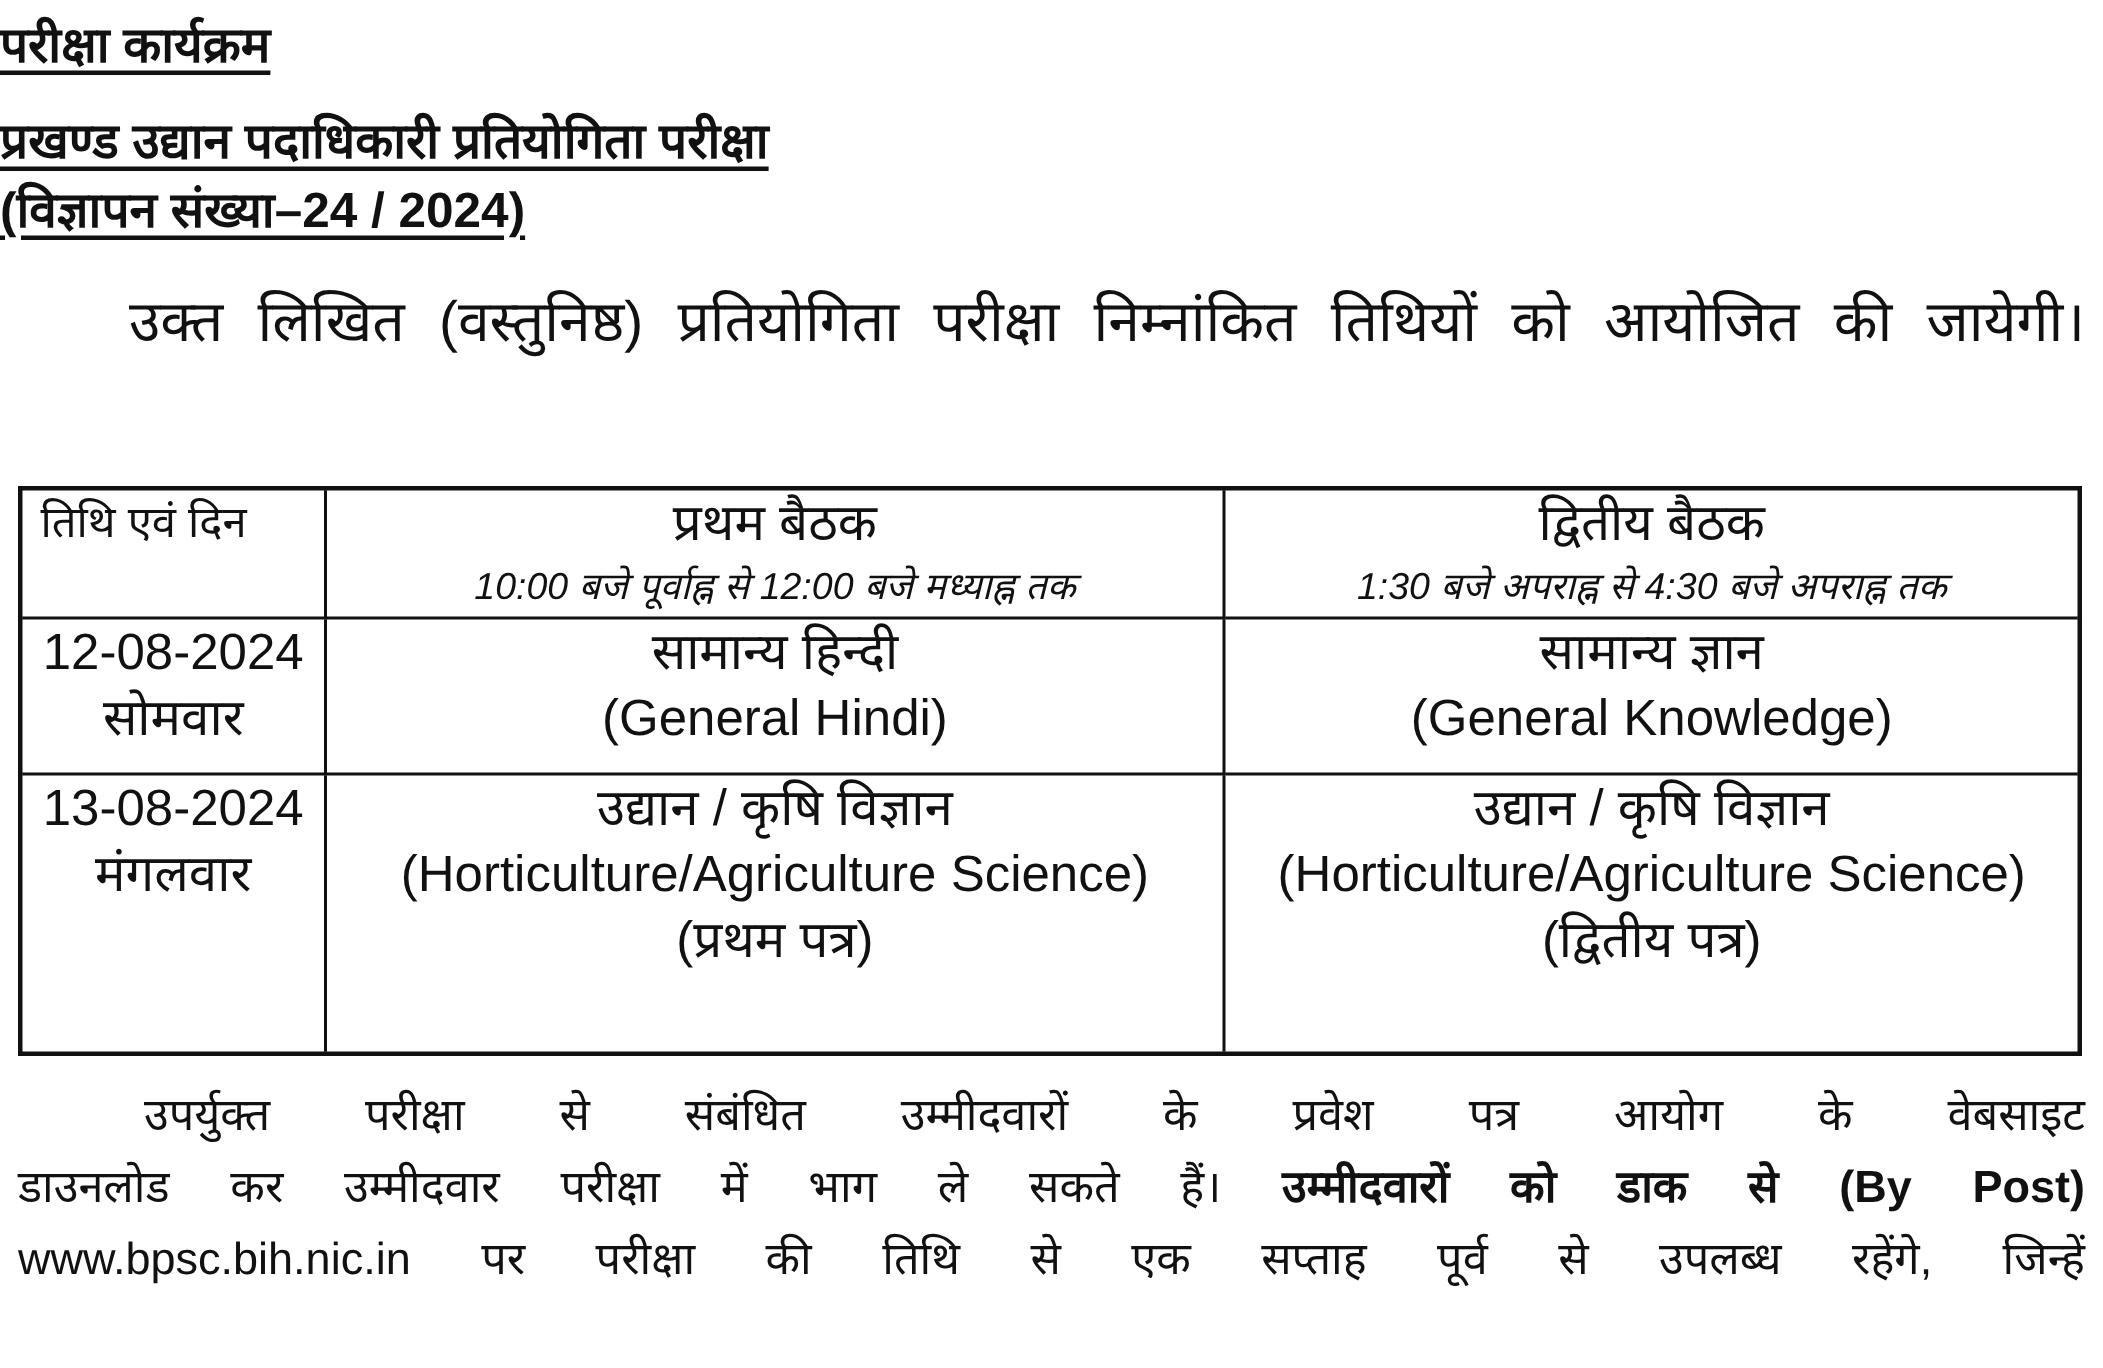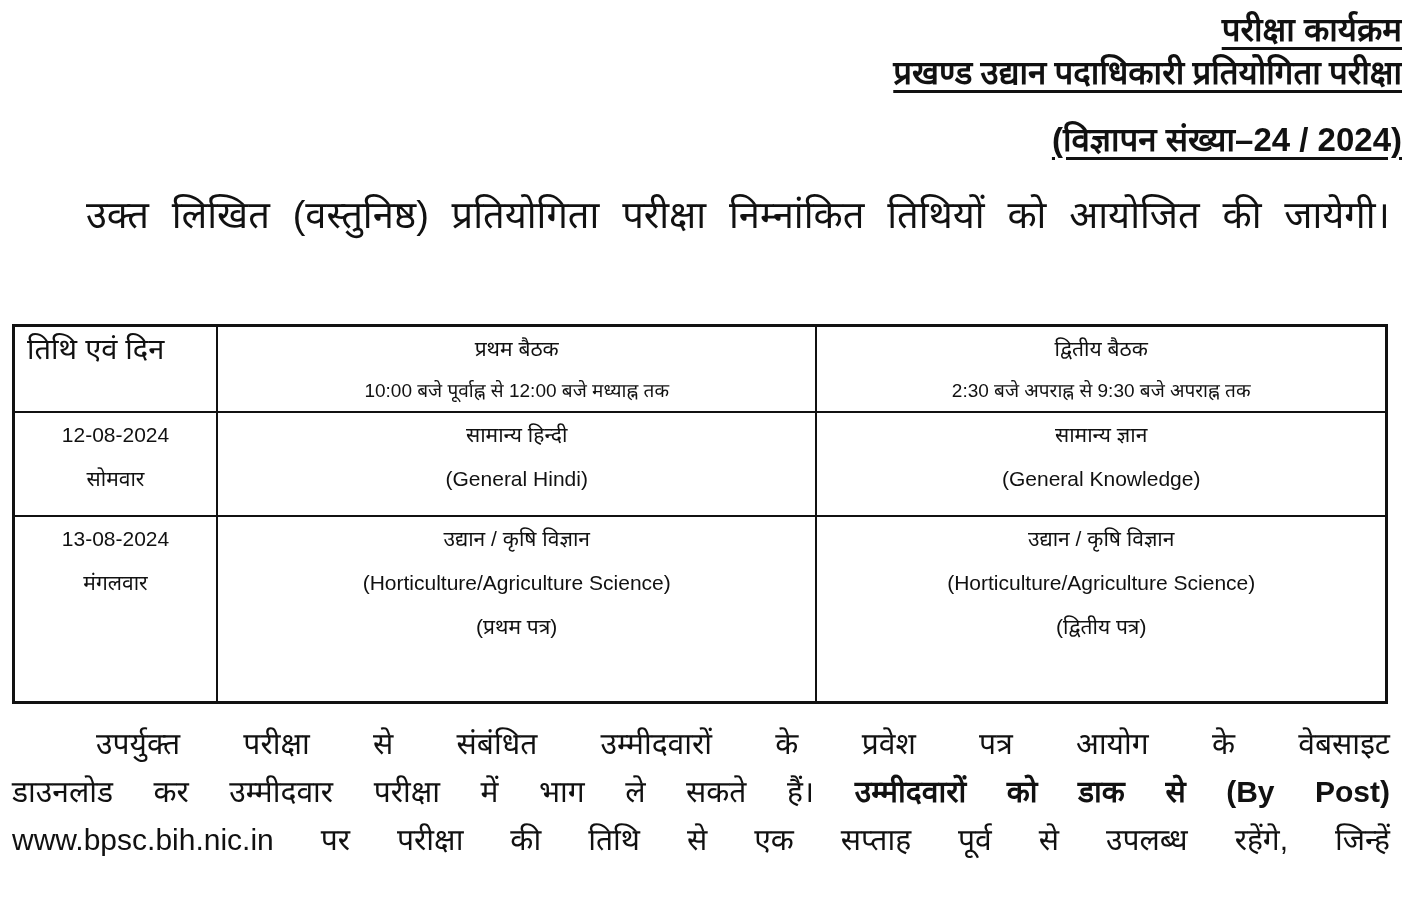--- a/index.html
+++ b/index.html
@@ -12,33 +12,33 @@
       height: 912px;
       overflow: hidden;
       position: relative;
       color: #111111;
       font-family: "Liberation Sans", "DejaVu Sans", sans-serif;
     }
     .heading {
       position: absolute;
       left: 0;
       width: 1402px;
-      text-align: right;
+      text-align: left;
       font-weight: bold;
       font-size: 33px;
       line-height: 40px;
       font-family: "Liberation Sans", "DejaVu Sans", sans-serif;
     }
     .heading span {
       text-decoration: underline;
       text-decoration-thickness: 3px;
       text-underline-offset: 6px;
     }
     #h1 { top: 10px; }
-    #h2 { top: 53px; font-family: Liberation Serif, serif; }
+    #h2 { top: 74px; }
     #h3 { top: 120px; }
 
     .intro {
       position: absolute;
       left: 12px;
       width: 1378px;
       font-size: 38px;
       line-height: 50px;
       top: 190px;
       font-family: "Liberation Sans", "DejaVu Sans", sans-serif;
@@ -74,26 +74,27 @@
     .col-date { width: 202px; }
     .col-s1 { width: 600px; }
     .col-s2 { width: 570px; }
 
     .hdr-row { height: 82px; }
     .row1 { height: 104px; }
     .row2 { height: 186px; }
 
     .cell-line {
       display: block;
-      font-size: 21px;
+      font-size: 34px;
       line-height: 44px;
     }
     .cell-line.small {
-      font-size: 19px;
+      font-size: 25px;
       line-height: 40px;
+      font-style: italic;
     }
     .hdr-date {
       text-align: left;
       display: block;
       padding-left: 12px;
       font-size: 29px;
       line-height: 44px;
     }
 
     .outro {
@@ -138,21 +139,21 @@
       <tr class="hdr-row">
     <th class="col-date">
       <span class="hdr-date">तिथि एवं दिन</span>
     </th>
     <th class="col-s1">
       <span class="cell-line">प्रथम बैठक</span>
       <span class="cell-line small">10:00 बजे पूर्वाह्न से 12:00 बजे मध्याह्न तक</span>
     </th>
     <th class="col-s2">
       <span class="cell-line">द्वितीय बैठक</span>
-      <span class="cell-line small">2:30 बजे अपराह्न से 9:30 बजे अपराह्न तक</span>
+      <span class="cell-line small">1:30 बजे अपराह्न से 4:30 बजे अपराह्न तक</span>
     </th>
   </tr>
   <tr class="row1">
     <td>
       <span class="cell-line">12-08-2024</span>
       <span class="cell-line">सोमवार</span>
     </td>
     <td>
       <span class="cell-line">सामान्य हिन्दी</span>
       <span class="cell-line">(General Hindi)</span>

